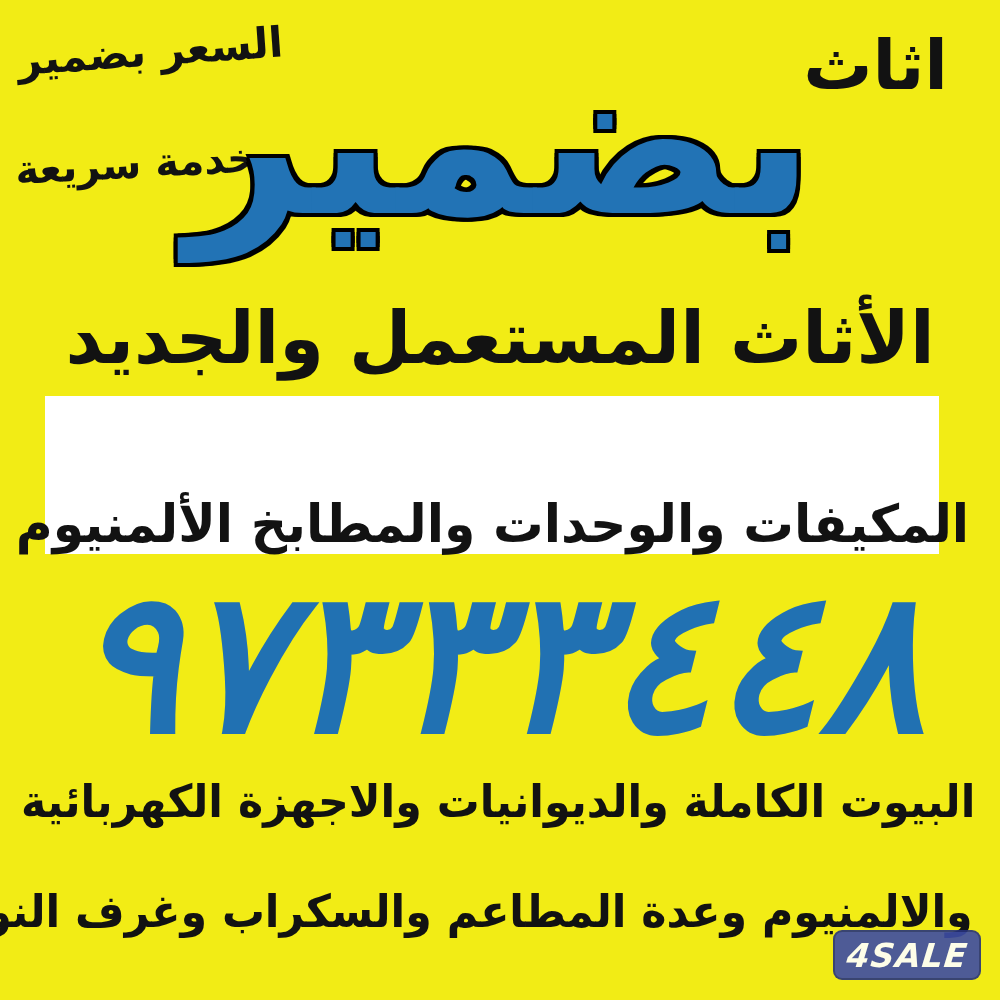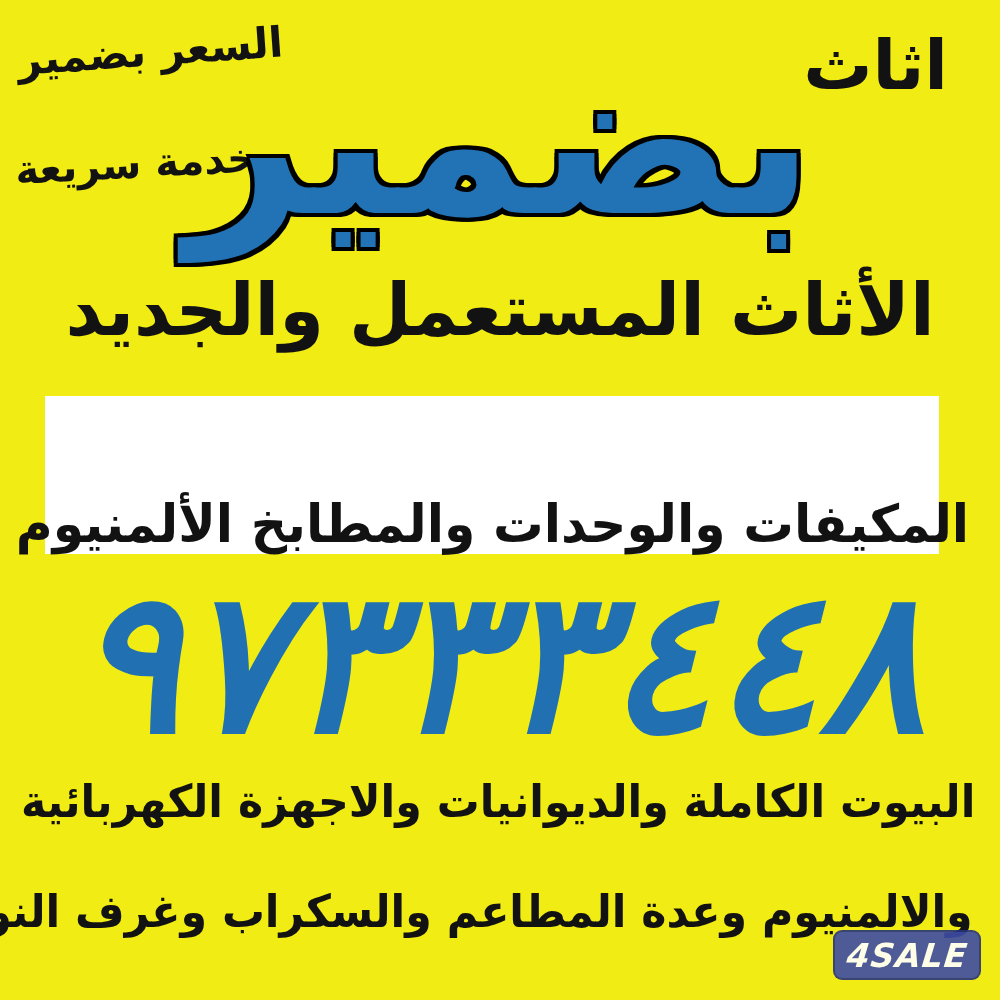--- a/index.html
+++ b/index.html
@@ -46,21 +46,21 @@
       -4px -4px 0 #000, 4px -4px 0 #000,
       -4px  4px 0 #000, 4px  4px 0 #000,
        0   -4px 0 #000, 0    4px 0 #000,
       -4px  0   0 #000, 4px  0   0 #000;
     white-space:nowrap;
     line-height:1;
   }
   
   .subtitle{
     position:absolute;
-    top:262px;left:0;right:0;
+    top:290px;left:0;right:0;
     text-align:center;
     font-size:72px;font-weight:700;
     white-space:nowrap;
     line-height:1.35;
   }
   
   .band{
     position:absolute;
     left:45px;top:396px;width:894px;height:158px;
     background:var(--band-white);

